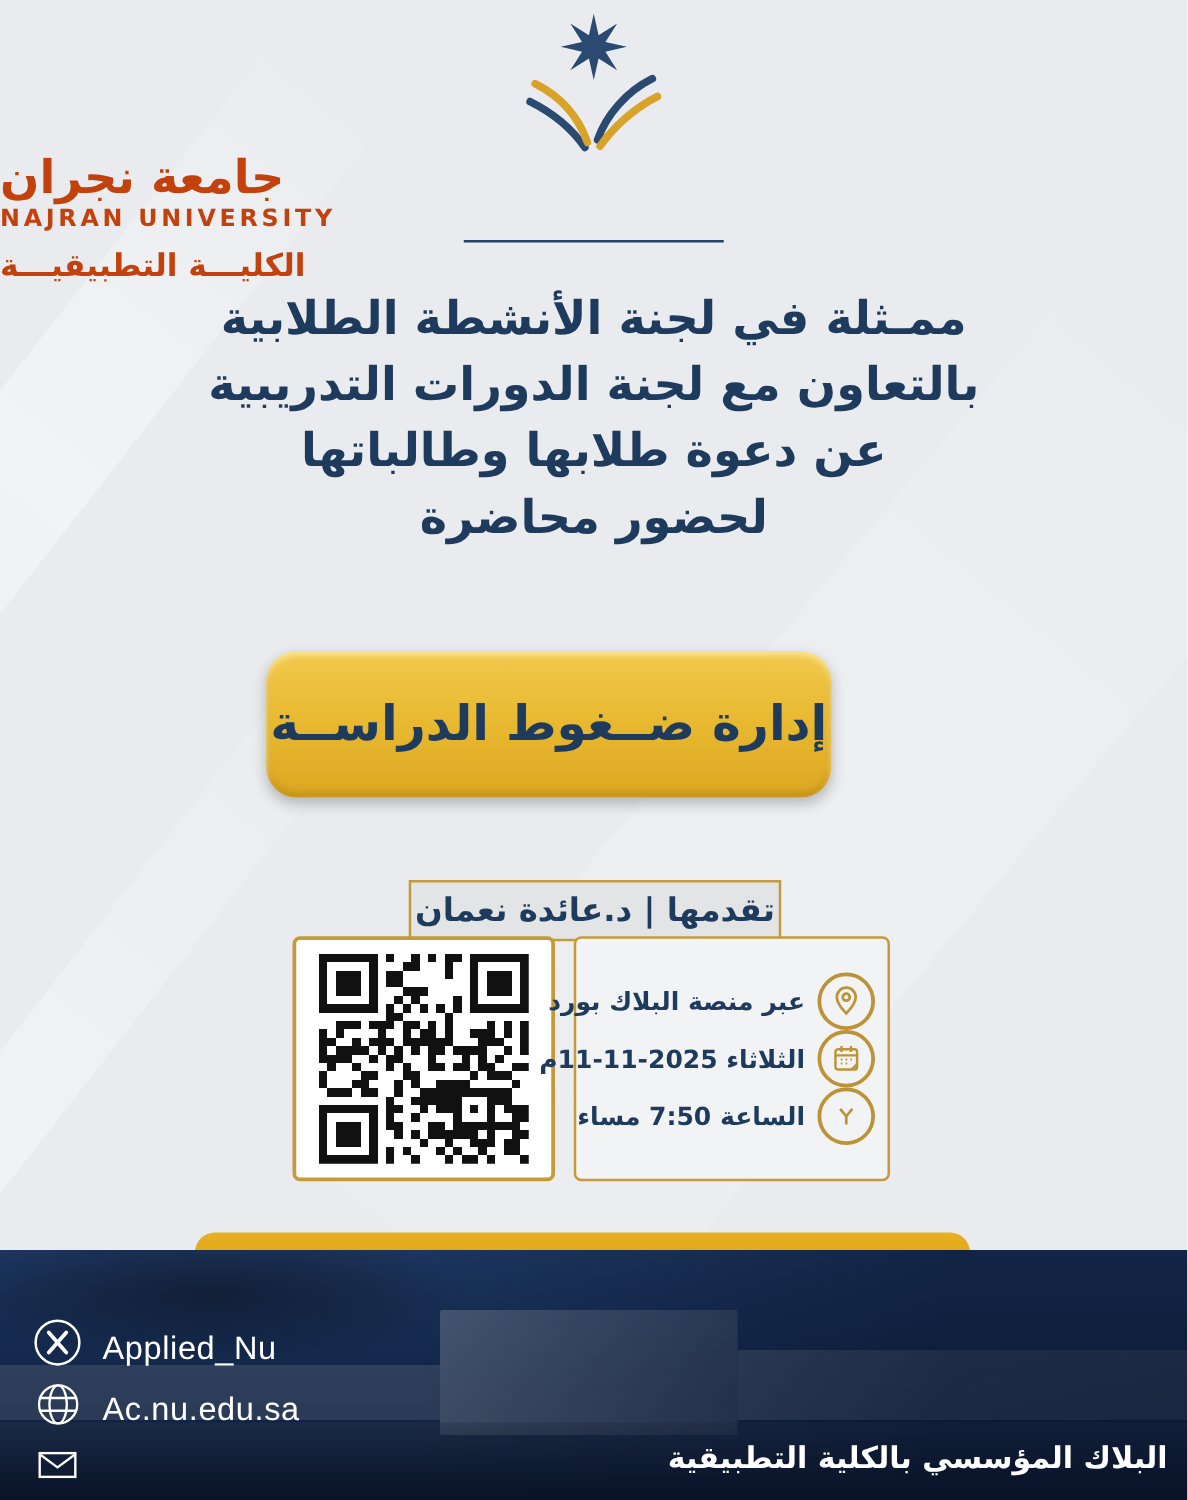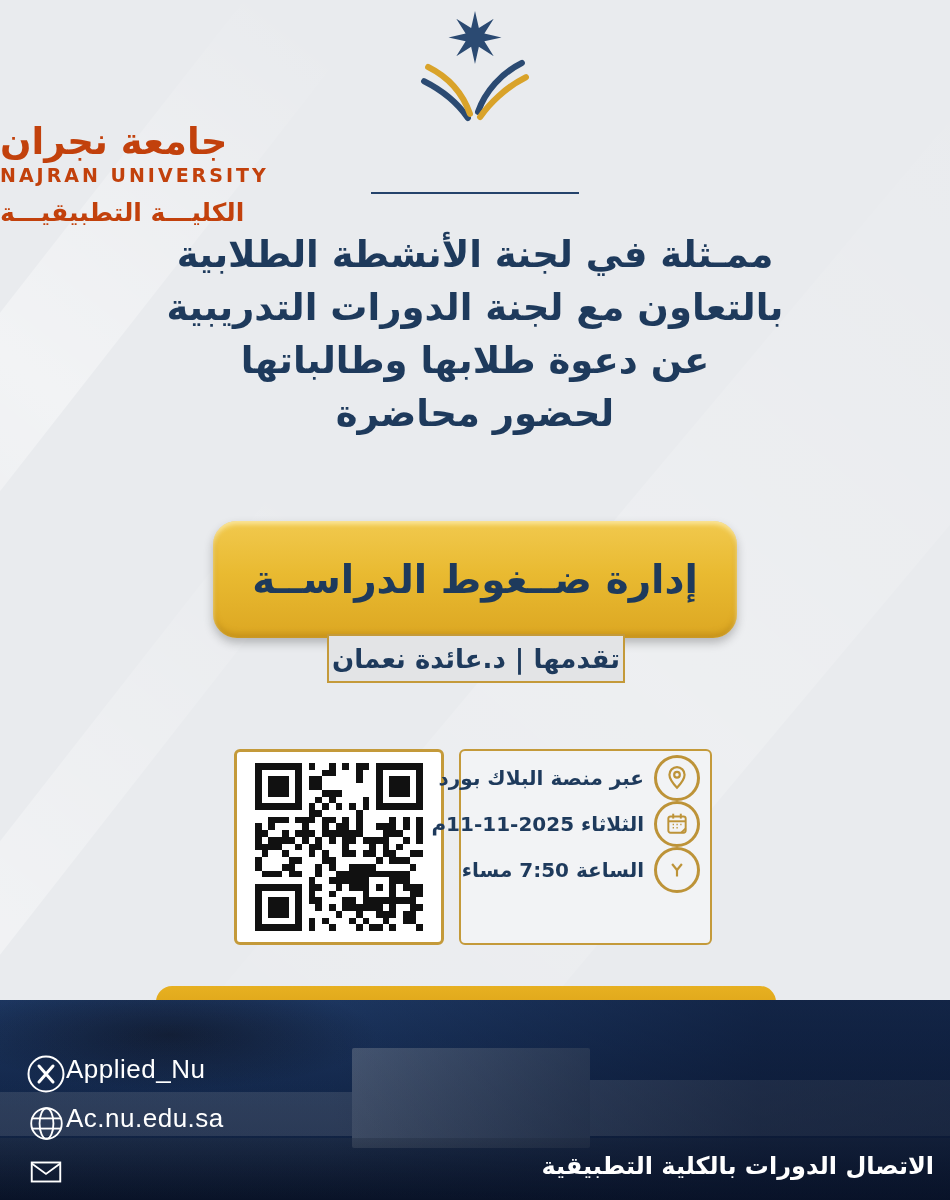--- a/index.html
+++ b/index.html
@@ -19,40 +19,40 @@
   .logo .uni-en{ font-size:19px; font-weight:bold; letter-spacing:3px; margin-top:2px; }
   .logo .divider{ width:208px; height:2px; background:#24436b; margin:6px auto 4px auto; }
   .logo .college-ar{ font-size:25px; font-weight:bold; direction:rtl; }
 
   
   .announce{ position:absolute; top:228px; left:0; width:100%; text-align:center; color:#1e3a5c; font-weight:bold; direction:rtl; }
   .announce .l1{ font-size:45px; line-height:58px; }
   .announce .ln{ font-size:37px; line-height:53px; }
 
   
-  .title-btn{ position:absolute; left:213px; top:521px; width:524px; height:117px; border-radius:24px;
+  .title-btn{ position:absolute; left:213px; top:521px; width:452px; height:117px; border-radius:24px;
     background:linear-gradient(180deg,#f1c94e 0%, #e9ba31 45%, #dca722 100%);
     box-shadow:0 5px 10px rgba(40,40,40,.28), inset 0 3px 5px rgba(255,240,180,.8), inset 0 -4px 6px rgba(150,100,10,.35);
     display:flex; align-items:center; justify-content:center; direction:rtl; }
   .title-btn .t{ font-size:39px; font-weight:bold; color:#1e3a5c; }
 
   
-  .presenter{ position:absolute; left:327px; top:634px; width:298px; height:49px; background:#e3e4e6;
+  .presenter{ position:absolute; left:327px; top:704px; width:298px; height:49px; background:#e3e4e6;
     border:2px solid #c49a3a; display:flex; align-items:center; justify-content:center; direction:rtl; }
   .presenter .t{ font-size:26px; font-weight:bold; color:#1e3a5c; }
 
   
   .qr-box{ position:absolute; left:234px; top:749px; width:210px; height:196px; background:#ffffff;
     border:3px solid #c49a3a; border-radius:6px; display:flex; align-items:center; justify-content:center; }
   .qr-box svg{ width:168px; height:168px; shape-rendering:crispEdges; }
 
   
   .info-box{ position:absolute; left:459px; top:749px; width:253px; height:196px; background:#f2f3f5;
     border:2px solid #c49a3a; border-radius:6px; direction:rtl;
-    display:flex; flex-direction:column; justify-content:flex-start; padding:4px 10px; }
+    display:flex; flex-direction:column; justify-content:center; padding:4px 10px; }
   .info-row{ display:flex; align-items:center; gap:10px; }
   .info-icon{ width:46px; height:46px; flex:0 0 46px; border-radius:50%; border:3px solid #bd9338;
     display:flex; align-items:center; justify-content:center; color:#bd9338; background:transparent; }
   .info-text{ font-size:20px; font-weight:bold; color:#1e3a5c; white-space:nowrap; }
 
   
   .gold-tab{ position:absolute; left:156px; top:986px; width:620px; height:40px;
     background:linear-gradient(180deg,#e7b021,#d89f14); border-radius:16px 16px 0 0; }
 
   
@@ -66,21 +66,21 @@
   .footer .b-left{ left:0px; top:92px; width:352px; height:44px; opacity:.28; }
   .footer .b-right{ left:590px; top:80px; width:360px; height:56px; opacity:.33;
     background:linear-gradient(90deg,#c4ccd4, #97a2ae); }
   .footer .ground{ position:absolute; left:0; bottom:0; width:100%; height:62px;
     background:linear-gradient(180deg, rgba(60,75,95,.45), rgba(8,16,32,.75)); }
   .footer .shade{ position:absolute; inset:0;
     background:linear-gradient(90deg, rgba(10,20,45,.15) 35%, rgba(8,18,42,.55) 80%),
                linear-gradient(180deg, rgba(10,20,45,.25), rgba(6,14,32,.35)); }
 
   .socials{ position:absolute; left:26px; top:54px; display:flex; flex-direction:column; gap:9px; z-index:3; }
-  .social-row{ display:flex; align-items:flex-start; color:#ffffff; }
+  .social-row{ display:flex; align-items:flex-end; gap:16px; color:#ffffff; }
   .social-icon{ width:40px; height:40px; display:flex; align-items:center; justify-content:center; color:#fff; }
   .social-text{ font-family:"Liberation Sans",sans-serif; font-size:26px; color:#ffffff; letter-spacing:.5px; }
 
   .dept{ position:absolute; right:16px; bottom:20px; z-index:3; direction:rtl;
     font-size:24px; font-weight:bold; color:#ffffff; }
 </style>
 </head>
 <body>
 
 <div class="poster">
@@ -425,16 +425,16 @@
         <span class="social-icon">
           <svg width="38" height="38" viewBox="0 0 40 40" fill="none" stroke="#fff" stroke-width="2">
             <rect x="5" y="10" width="30" height="20"></rect>
             <path d="M5 11 L20 22 L35 11"></path>
           </svg>
         </span>
       </div>
 
     </div>
 
-    <div class="dept">الاتصال الدورات بالكلية التطبيقية</div>
+    <div class="dept">البلاك المؤسسي بالكلية التطبيقية</div>
   </div>
 
 </div>
 
 </body></html>

